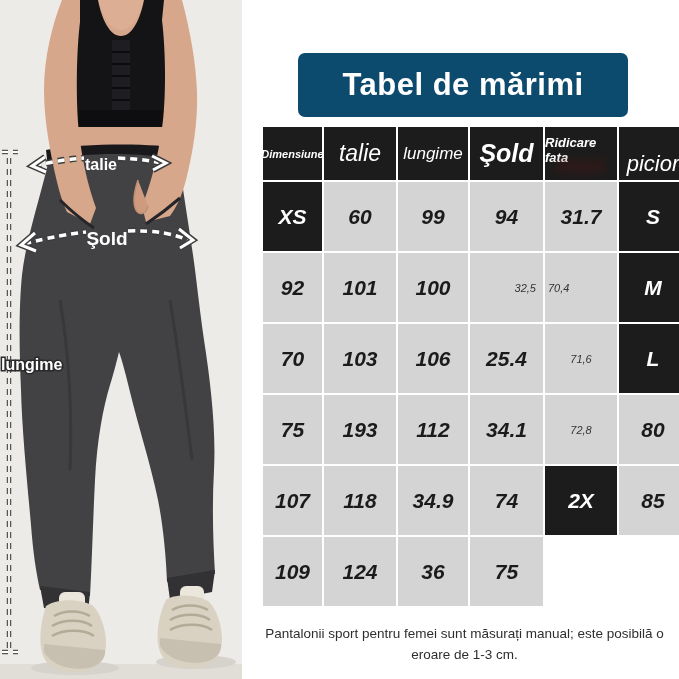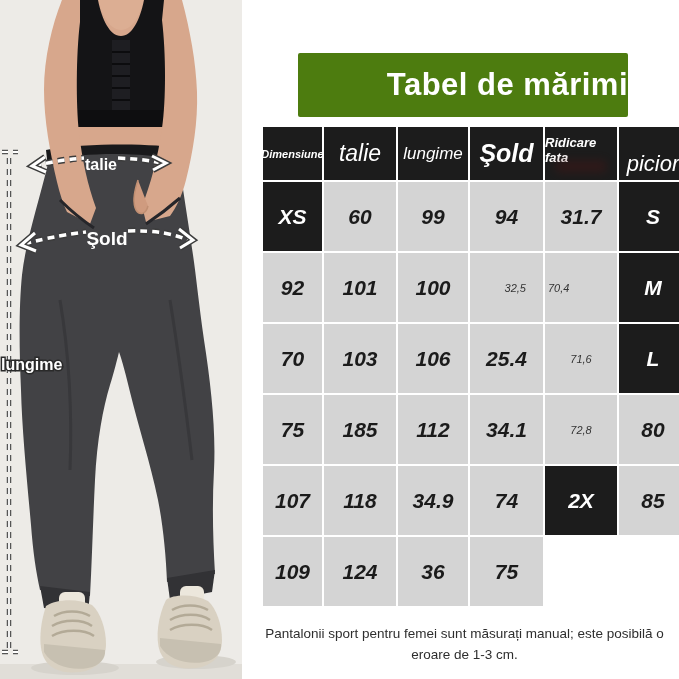--- a/index.html
+++ b/index.html
@@ -7,21 +7,21 @@
   #stage{
     position:relative;width:679px;height:679px;background:#ffffff;overflow:hidden;
     font-family:"Liberation Sans", sans-serif;
   }
   
   #photo-panel{position:absolute;left:0;top:0;width:242px;height:679px;}
   
   #right-panel{position:absolute;left:250px;top:0;width:429px;height:679px;}
   #title-banner{
     position:absolute;left:48px;top:53px;width:330px;height:64px;
-    background:#4d7c0f;border-radius:2px;display:flex;align-items:center;justify-content:flex-end;
+    background:#0c4a6e;border-radius:7px;display:flex;align-items:center;justify-content:center;
   }
   #title-banner span{
     color:#ffffff;font-size:31px;font-weight:600;letter-spacing:.5px;
   }
   #size-table{
     position:absolute;left:13px;top:127px;width:429px;
     display:grid;
     grid-template-columns:59px 72px 70px 73px 72px 68px;
     grid-template-rows:53px repeat(6,69px);
     gap:2px;background:#ffffff;font-style:italic;
@@ -37,21 +37,21 @@
   .h2{font-size:17px;font-weight:500;}
   .h3{font-size:25px;font-weight:700;}
   .h4{font-size:13px;font-weight:700;flex-direction:column;justify-content:flex-start;padding-top:8px;position:relative;}
   .h5{font-size:22px;font-weight:500;padding-top:20px;}
   .smudge{
     position:absolute;left:50%;bottom:7px;transform:translateX(-50%);
     width:52px;height:13px;background:#4a1515;border-radius:6px;
     filter:blur(4px);opacity:.4;
   }
   .cell.small{font-size:11px;font-weight:400;color:#333;}
-  .cell.alignR{justify-content:flex-end;padding-right:17px;}
+  .cell.alignR{justify-content:flex-end;padding-right:7px;}
   .cell.alignL{justify-content:flex-start;padding-left:3px;}
   #note{
     position:absolute;left:0;top:624px;width:429px;text-align:center;
     font-size:13.5px;line-height:1.55;color:#2e2e2e;
   }
   #note .inner{display:inline-block;max-width:412px;}
 </style>
 </head>
 <body>
 
@@ -178,21 +178,21 @@
         <div class="cell light data small alignR">32,5</div>
         <div class="cell light data small alignL">70,4</div>
         <div class="cell dark size">M</div>
         <div class="cell light data">70</div>
         <div class="cell light data">103</div>
         <div class="cell light data">106</div>
         <div class="cell light data">25.4</div>
         <div class="cell light data small">71,6</div>
         <div class="cell dark size">L</div>
         <div class="cell light data">75</div>
-        <div class="cell light data">185</div>
+        <div class="cell light data">193</div>
         <div class="cell light data">112</div>
         <div class="cell light data">34.1</div>
         <div class="cell light data small">72,8</div>
         <div class="cell light data">80</div>
         <div class="cell light data">107</div>
         <div class="cell light data">118</div>
         <div class="cell light data">34.9</div>
         <div class="cell light data">74</div>
         <div class="cell dark size">2X</div>
         <div class="cell light data">85</div>

